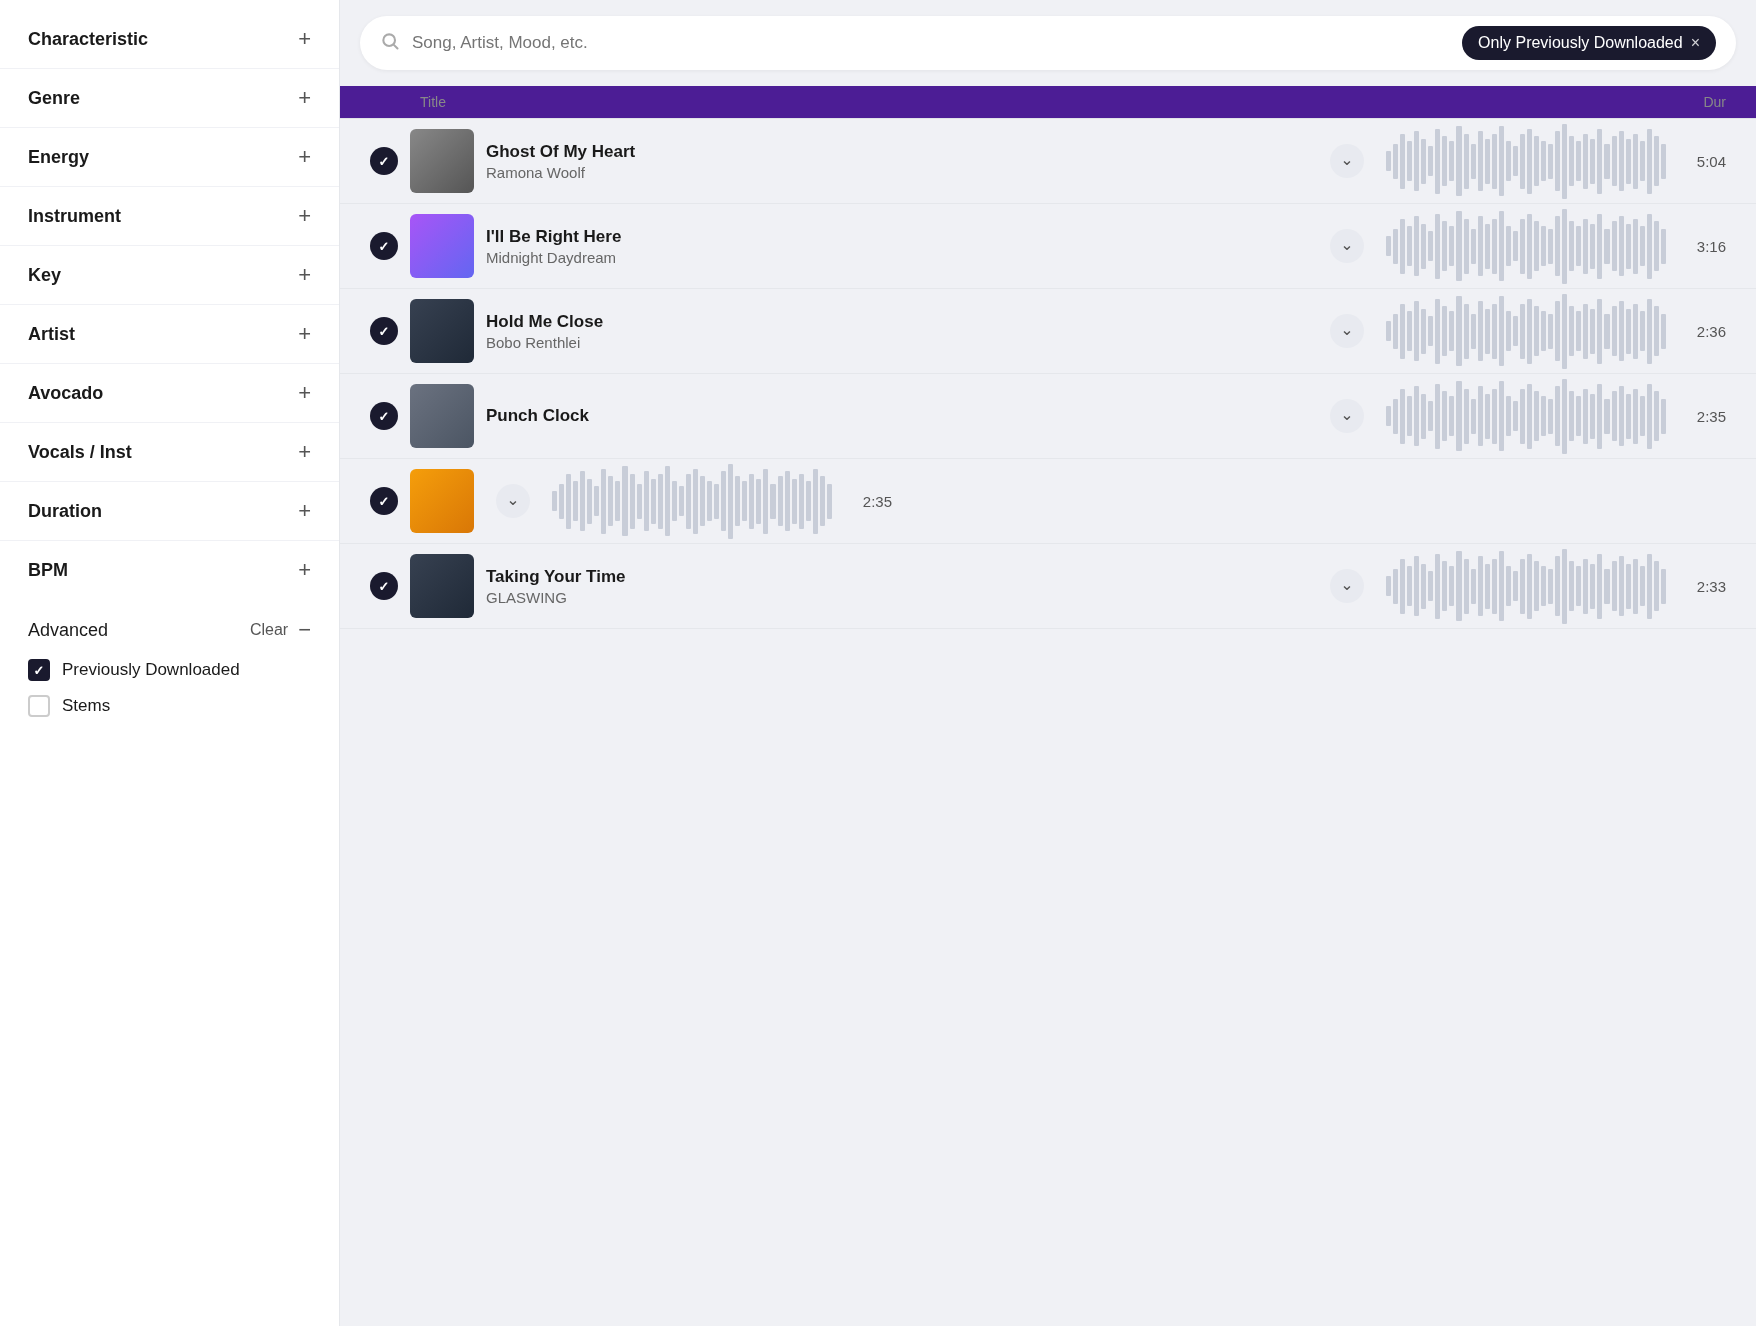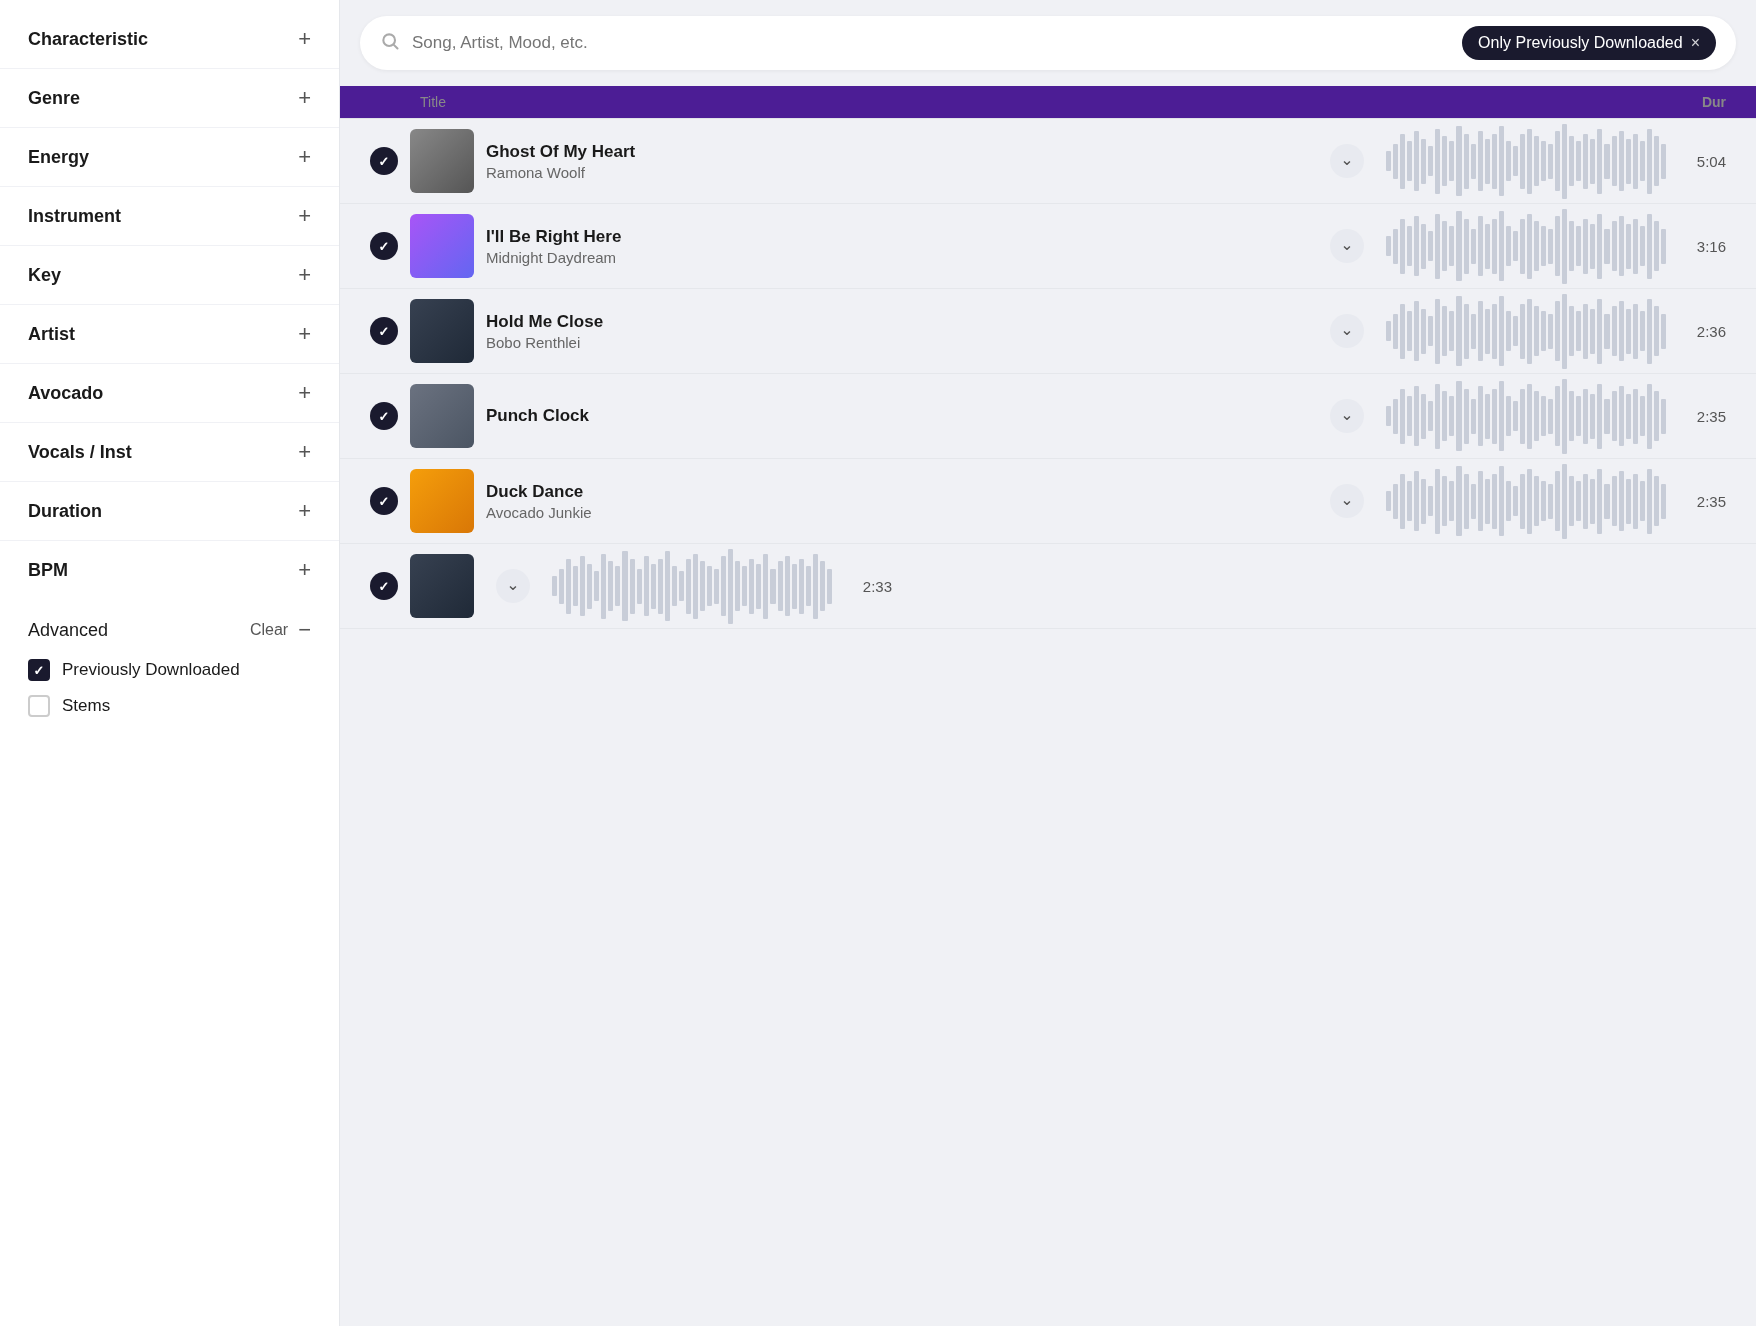--- a/index.html
+++ b/index.html
@@ -172,21 +172,21 @@
     }
     .col-title {
       flex: 1;
       font-size: 14px;
       color: #888;
       font-weight: 400;
     }
     .col-dur {
       font-size: 14px;
       color: #888;
-      font-weight: 700;
+      font-weight: 400;
       width: 60px;
       text-align: right;
     }
 
     
     .track-list {
       flex: 1;
       overflow-y: auto;
       background: #f0f1f5;
     }
@@ -593,24 +593,20 @@
           <div class="waveform-bar" style="height: 40px;"></div>
           <div class="waveform-bar" style="height: 65px;"></div>
           <div class="waveform-bar" style="height: 50px;"></div>
           <div class="waveform-bar" style="height: 35px;"></div>
         </div>
         <span class="track-duration">2:35</span>
       </div>
       <div class="track-row">
         <div class="track-check"></div>
         <div class="track-thumb thumb-5"></div>
-        <div class="track-info">
-    <div class="track-name">Duck Dance</div>
-    <div class="track-artist">Avocado Junkie</div>
-  </div>
         <button class="chevron-btn"></button>
         <div class="waveform">
           <div class="waveform-bar" style="height: 20px;"></div>
           <div class="waveform-bar" style="height: 35px;"></div>
           <div class="waveform-bar" style="height: 55px;"></div>
           <div class="waveform-bar" style="height: 40px;"></div>
           <div class="waveform-bar" style="height: 60px;"></div>
           <div class="waveform-bar" style="height: 45px;"></div>
           <div class="waveform-bar" style="height: 30px;"></div>
           <div class="waveform-bar" style="height: 65px;"></div>
@@ -645,20 +641,24 @@
           <div class="waveform-bar" style="height: 40px;"></div>
           <div class="waveform-bar" style="height: 65px;"></div>
           <div class="waveform-bar" style="height: 50px;"></div>
           <div class="waveform-bar" style="height: 35px;"></div>
         </div>
         <span class="track-duration">2:35</span>
       </div>
       <div class="track-row">
         <div class="track-check"></div>
         <div class="track-thumb thumb-6"></div>
+        <div class="track-info">
+    <div class="track-name">Taking Your Time</div>
+    <div class="track-artist">GLASWING</div>
+  </div>
         <button class="chevron-btn"></button>
         <div class="waveform">
           <div class="waveform-bar" style="height: 20px;"></div>
           <div class="waveform-bar" style="height: 35px;"></div>
           <div class="waveform-bar" style="height: 55px;"></div>
           <div class="waveform-bar" style="height: 40px;"></div>
           <div class="waveform-bar" style="height: 60px;"></div>
           <div class="waveform-bar" style="height: 45px;"></div>
           <div class="waveform-bar" style="height: 30px;"></div>
           <div class="waveform-bar" style="height: 65px;"></div>

